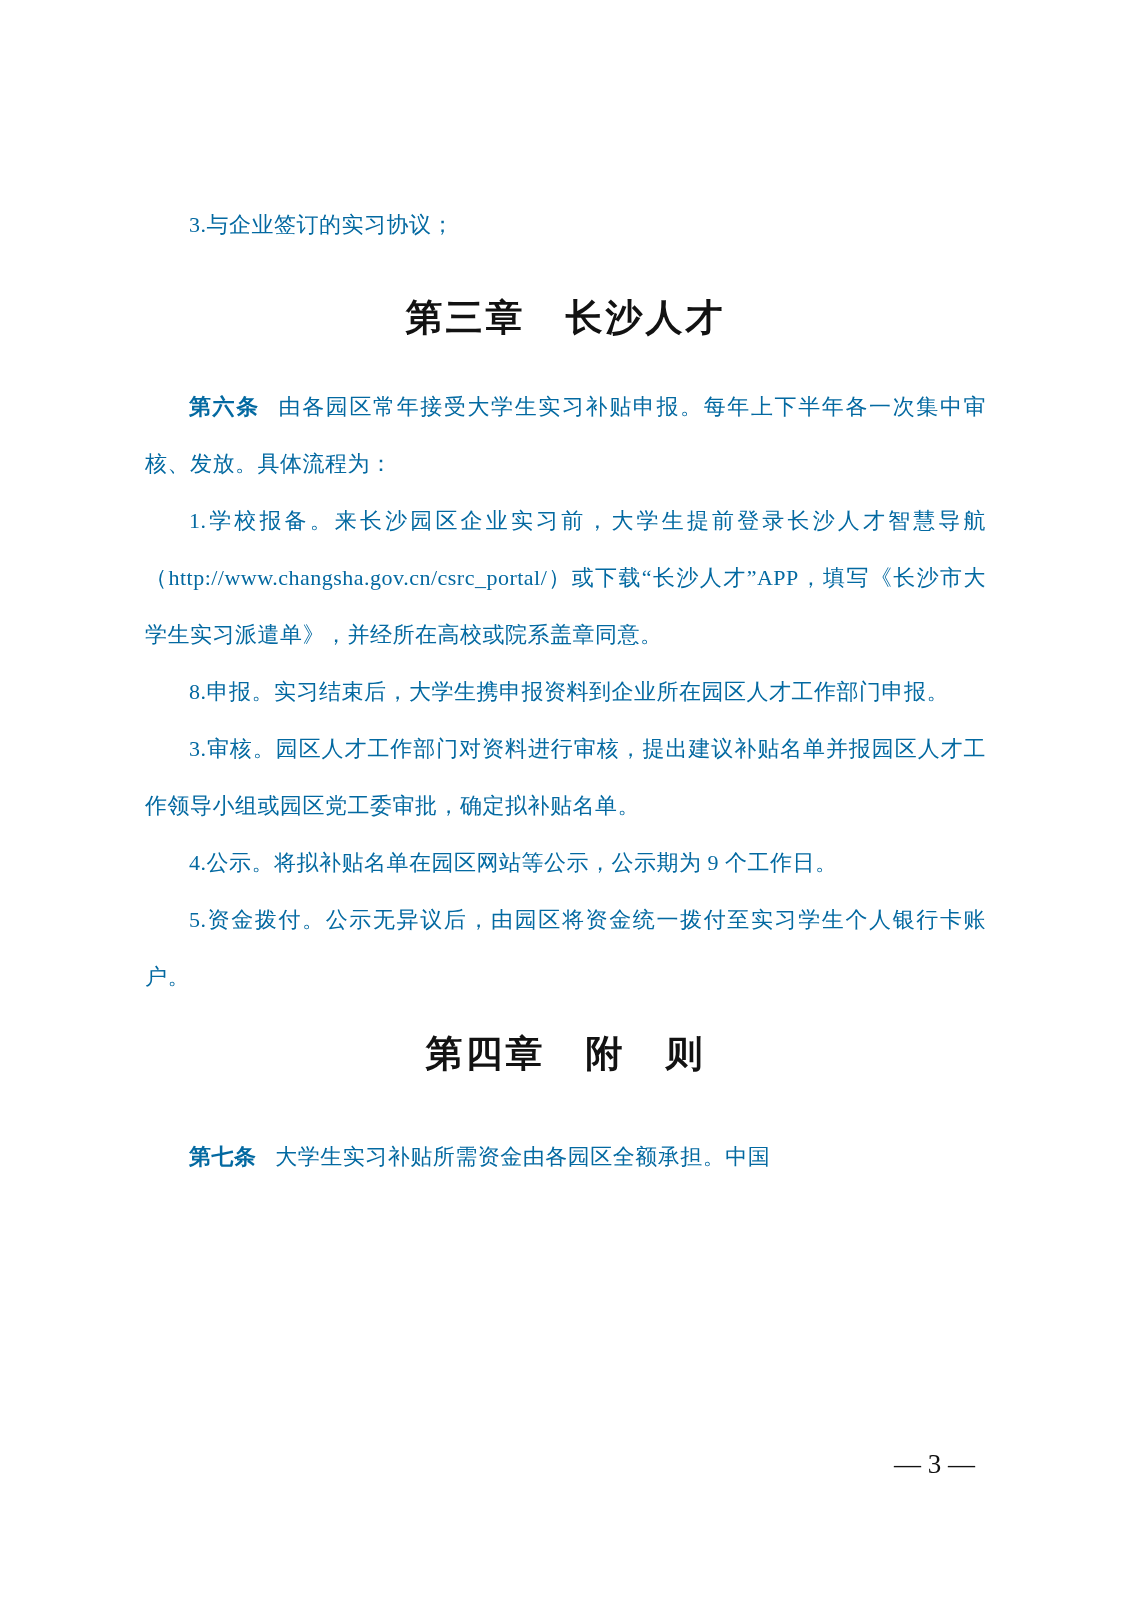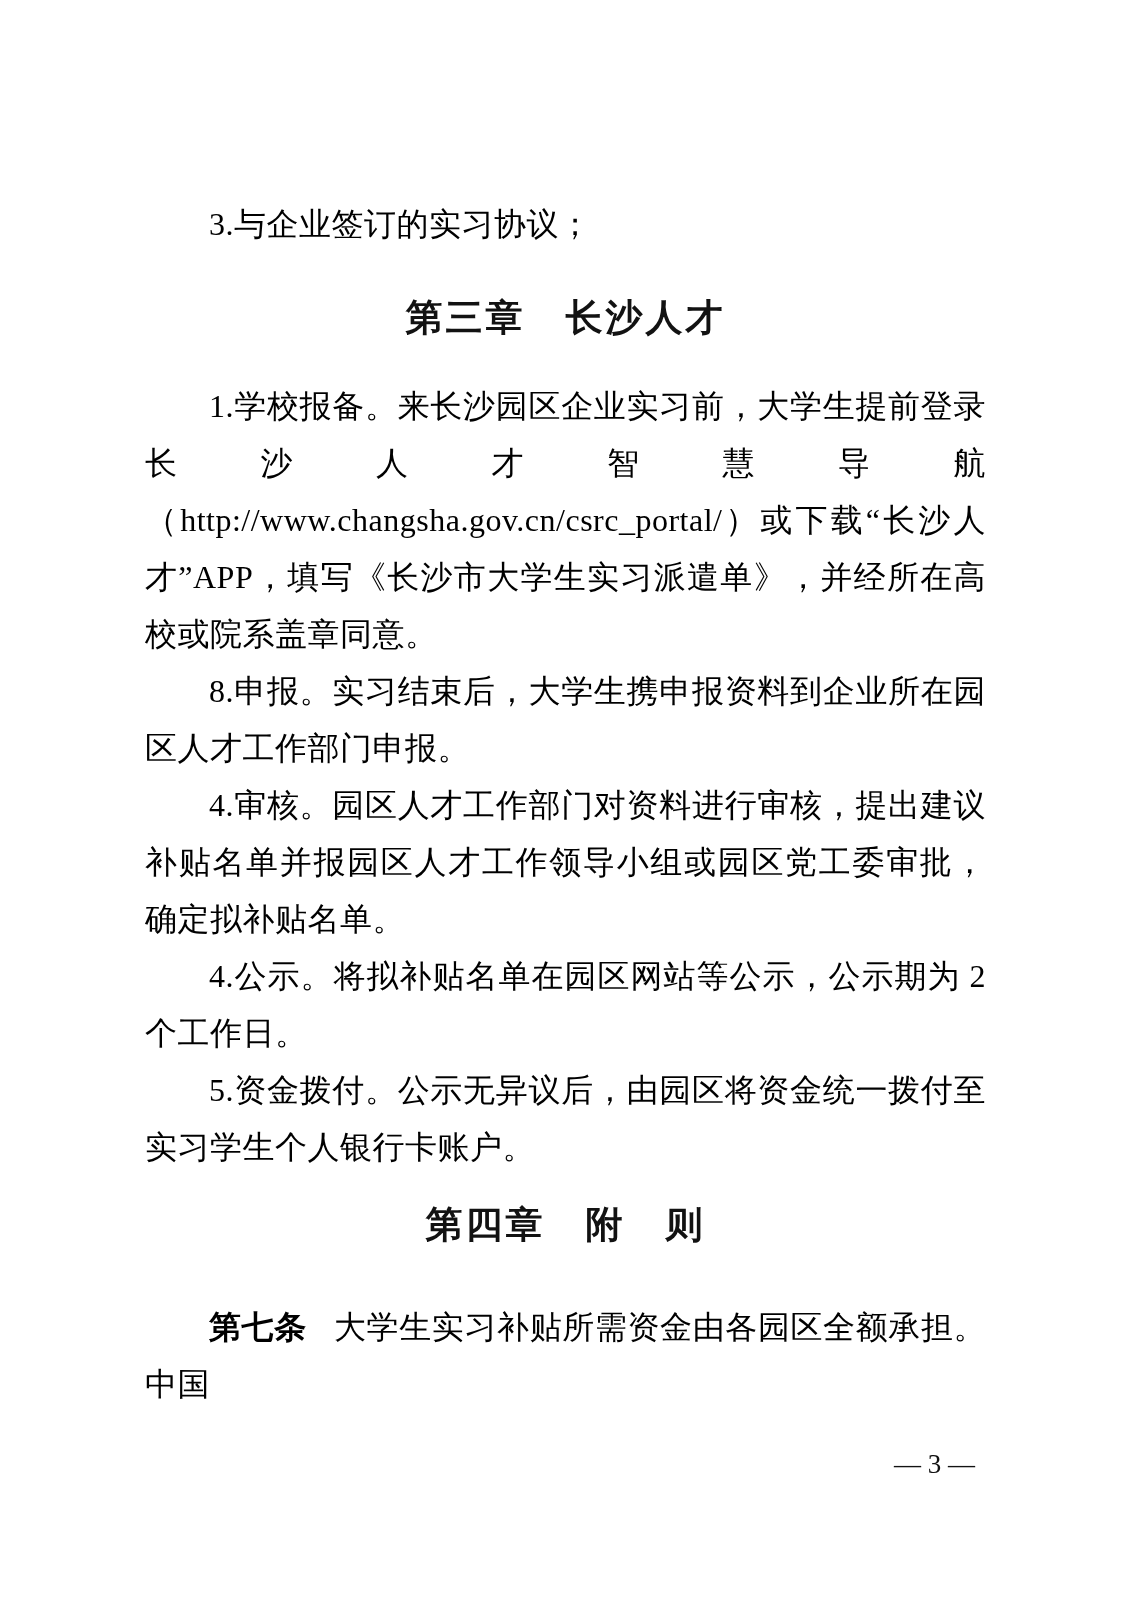--- a/index.html
+++ b/index.html
@@ -17,25 +17,25 @@
     color: #121212;
   }
   .doc-body {
     position: absolute;
     left: 145px;
     top: 196px;
     width: 841px;
   }
   .para {
     margin: 0;
-    font-size: 32px;
+    font-size: 22px;
     line-height: 57px;
     text-align: justify;
     text-indent: 2em;
-    color: #000000;
+    color: #0369a1;
     letter-spacing: 0.5px;
   }
   .chapter-heading {
     margin: 36px 0 32px 0;
     font-size: 37px;
     line-height: 57px;
     font-weight: bold;
     text-align: center;
     font-family: "Liberation Sans", "DejaVu Sans", sans-serif;
     color: #121212;
@@ -59,22 +59,23 @@
     font-family: "Liberation Serif", "DejaVu Serif", serif;
   }
 </style>
 </head>
 <body>
 
 <div class="page">
   <div class="doc-body" id="doc-body">
       <p class="para">3.与企业签订的实习协议；</p>
       <h2 class="chapter-heading">第三章　长沙人才</h2>
+      <p class="para"><span class="article-lead">第六条</span><span>由各园区常年接受大学生实习补贴申报。每年上下半年各一次集中审核、发放。具体流程为：</span></p>
       <p class="para">1.学校报备。来长沙园区企业实习前，大学生提前登录长沙人才智慧导航（http://www.changsha.gov.cn/csrc_portal/）或下载“长沙人才”APP，填写《长沙市大学生实习派遣单》，并经所在高校或院系盖章同意。</p>
       <p class="para">8.申报。实习结束后，大学生携申报资料到企业所在园区人才工作部门申报。</p>
-      <p class="para">4.审核。园区人才工作部门对资料进行审核，提出建议补贴名单并报园区人才工作领导小组或园区党工委审批，确定拟补贴名单。</p>
-      <p class="para">4.公示。将拟补贴名单在园区网站等公示，公示期为 2 个工作日。</p>
+      <p class="para">3.审核。园区人才工作部门对资料进行审核，提出建议补贴名单并报园区人才工作领导小组或园区党工委审批，确定拟补贴名单。</p>
+      <p class="para">4.公示。将拟补贴名单在园区网站等公示，公示期为 9 个工作日。</p>
       <p class="para">5.资金拨付。公示无异议后，由园区将资金统一拨付至实习学生个人银行卡账户。</p>
       <h2 class="chapter-heading tight">第四章　附　则</h2>
       <p class="para"><span class="article-lead">第七条</span><span>大学生实习补贴所需资金由各园区全额承担。中国</span></p>
     </div>
   <div class="page-number">— 3 —</div>
 </div>
 
 </body></html>

